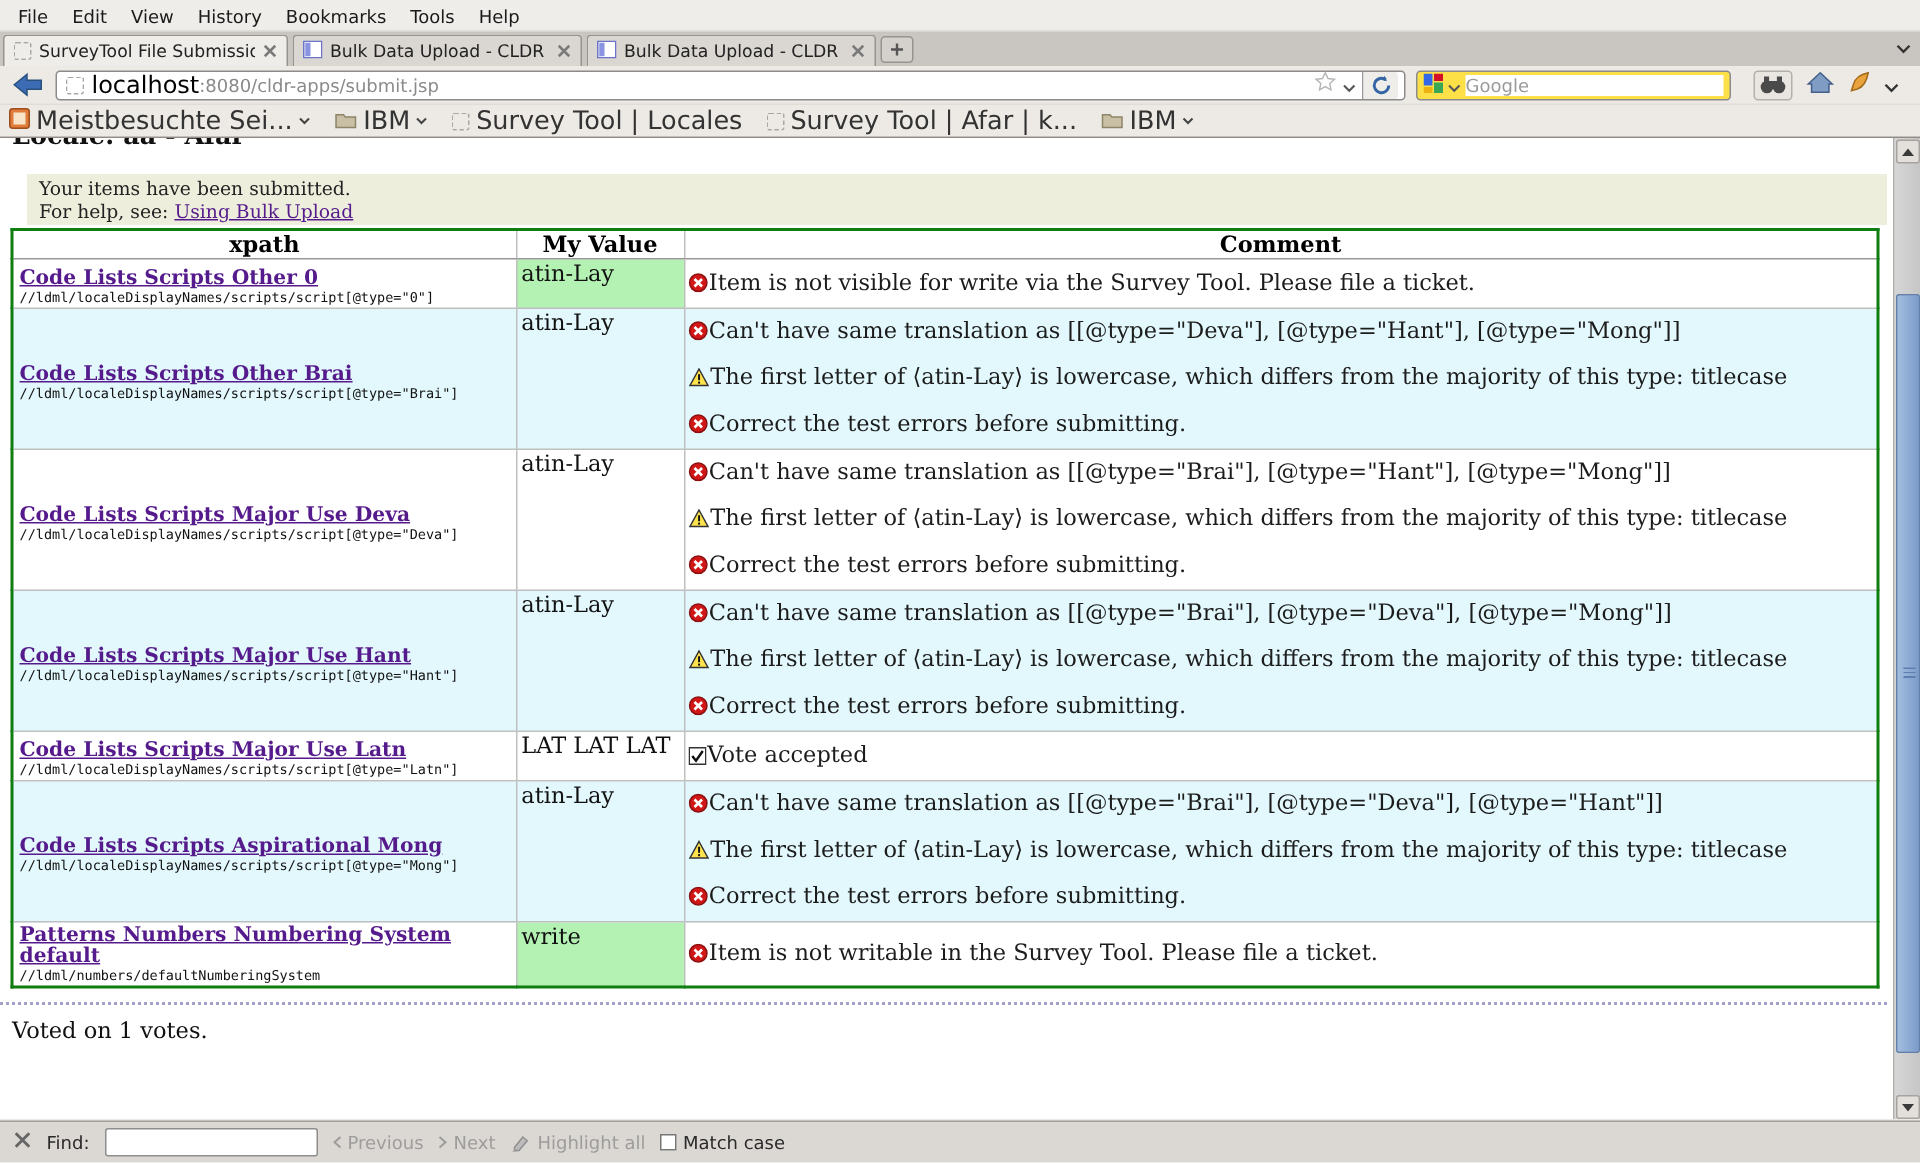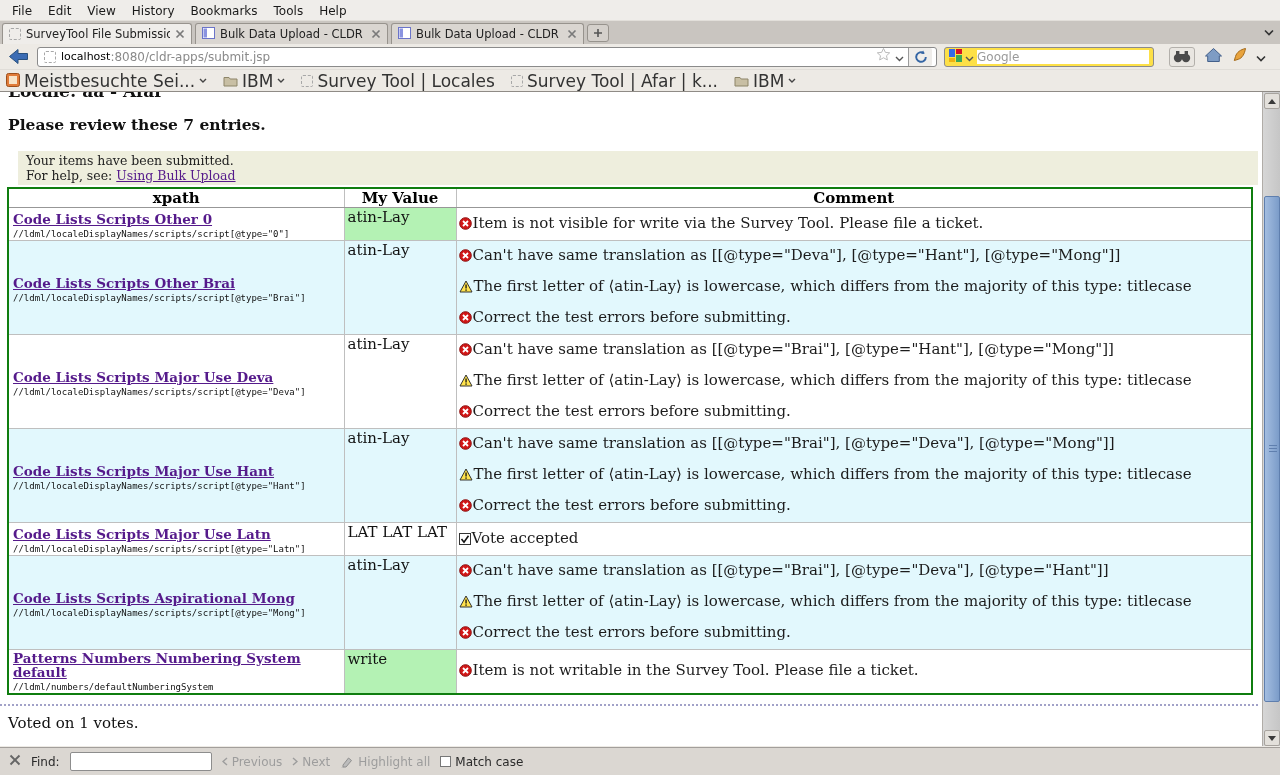--- a/index.html
+++ b/index.html
@@ -15,21 +15,21 @@
   .tab.active { background:#efedea; }
   .tab .title { white-space:nowrap; overflow:hidden; flex:1; }
   .tab-close { display:flex; align-items:center; }
   .newtab-btn { width:22px; height:18px; border:1px solid #97938d; border-radius:3px; background:#d4d0cb; display:flex; align-items:center; justify-content:center; margin-bottom:2px; }
   .tab-overflow { position:absolute; right:6px; bottom:4px; }
 
   .navbar { height:26px; background:#edeae5; display:flex; align-items:center; padding:0 6px; gap:7px; border-bottom:1px solid #e0ddd8; }
   .nav-back { width:24px; height:20px; display:flex; align-items:center; justify-content:center; }
   .urlbox { width:900px; height:20px; background:#fff; border:1px solid #8b8b8b; border-radius:3px; display:flex; align-items:center; padding-left:4px; }
   .fav-placeholder { width:12px; height:12px; border:1px dashed #a8a8a8; border-radius:2px; margin:0 5px 0 2px; flex:none; }
-  .url-host { font-size:11px; color:#000; }
+  .url-host { font-size:16px; color:#000; }
   .url-rest { font-size:12px; color:#8a8a8a; }
   .urlbox .spacer { flex:1; }
   .url-icons { display:flex; align-items:center; gap:4px; padding-right:4px; }
   .reload-seg { width:24px; height:18px; border-left:1px solid #9b9b9b; background:#efedea; display:flex; align-items:center; justify-content:center; border-radius:0 2px 2px 0; }
   .searchbox { width:210px; height:20px; background:#fde047; border:1px solid #8b8b8b; border-radius:3px; display:flex; align-items:center; padding:0 4px; gap:3px; }
   .searchbox input { border:none; outline:none; flex:1; font-size:12px; min-width:0; font-family:"DejaVu Sans",sans-serif; }
   .searchbox input::placeholder { color:#9a9a9a; }
   .nav-right { display:flex; align-items:center; gap:9px; margin-left:8px; }
   .bino-btn { width:26px; height:20px; border:1px solid #b3b0ab; border-radius:3px; display:flex; align-items:center; justify-content:center; background:#e9e6e1; }
 
@@ -229,21 +229,20 @@
     <svg width="8" height="6">
         <path d="M1 1l3 3 3-3" stroke="#444" fill="none" stroke-width="1.4"></path>
       </svg>
   </span>
 </div>
 
 <div class="content">
   <div class="clip-heading">
       <span>Locale: aa - Afar</span>
     </div>
-  <div class="page-title">Please review these 7 entries.</div>
 
   <div class="notice">
     <div>Your items have been submitted.</div>
     <div><span>For help, see: </span><span class="lnk">Using Bulk Upload</span></div>
   </div>
 
   <table class="review">
     <colgroup>
         <col style="width:336px">
         <col style="width:112px">

